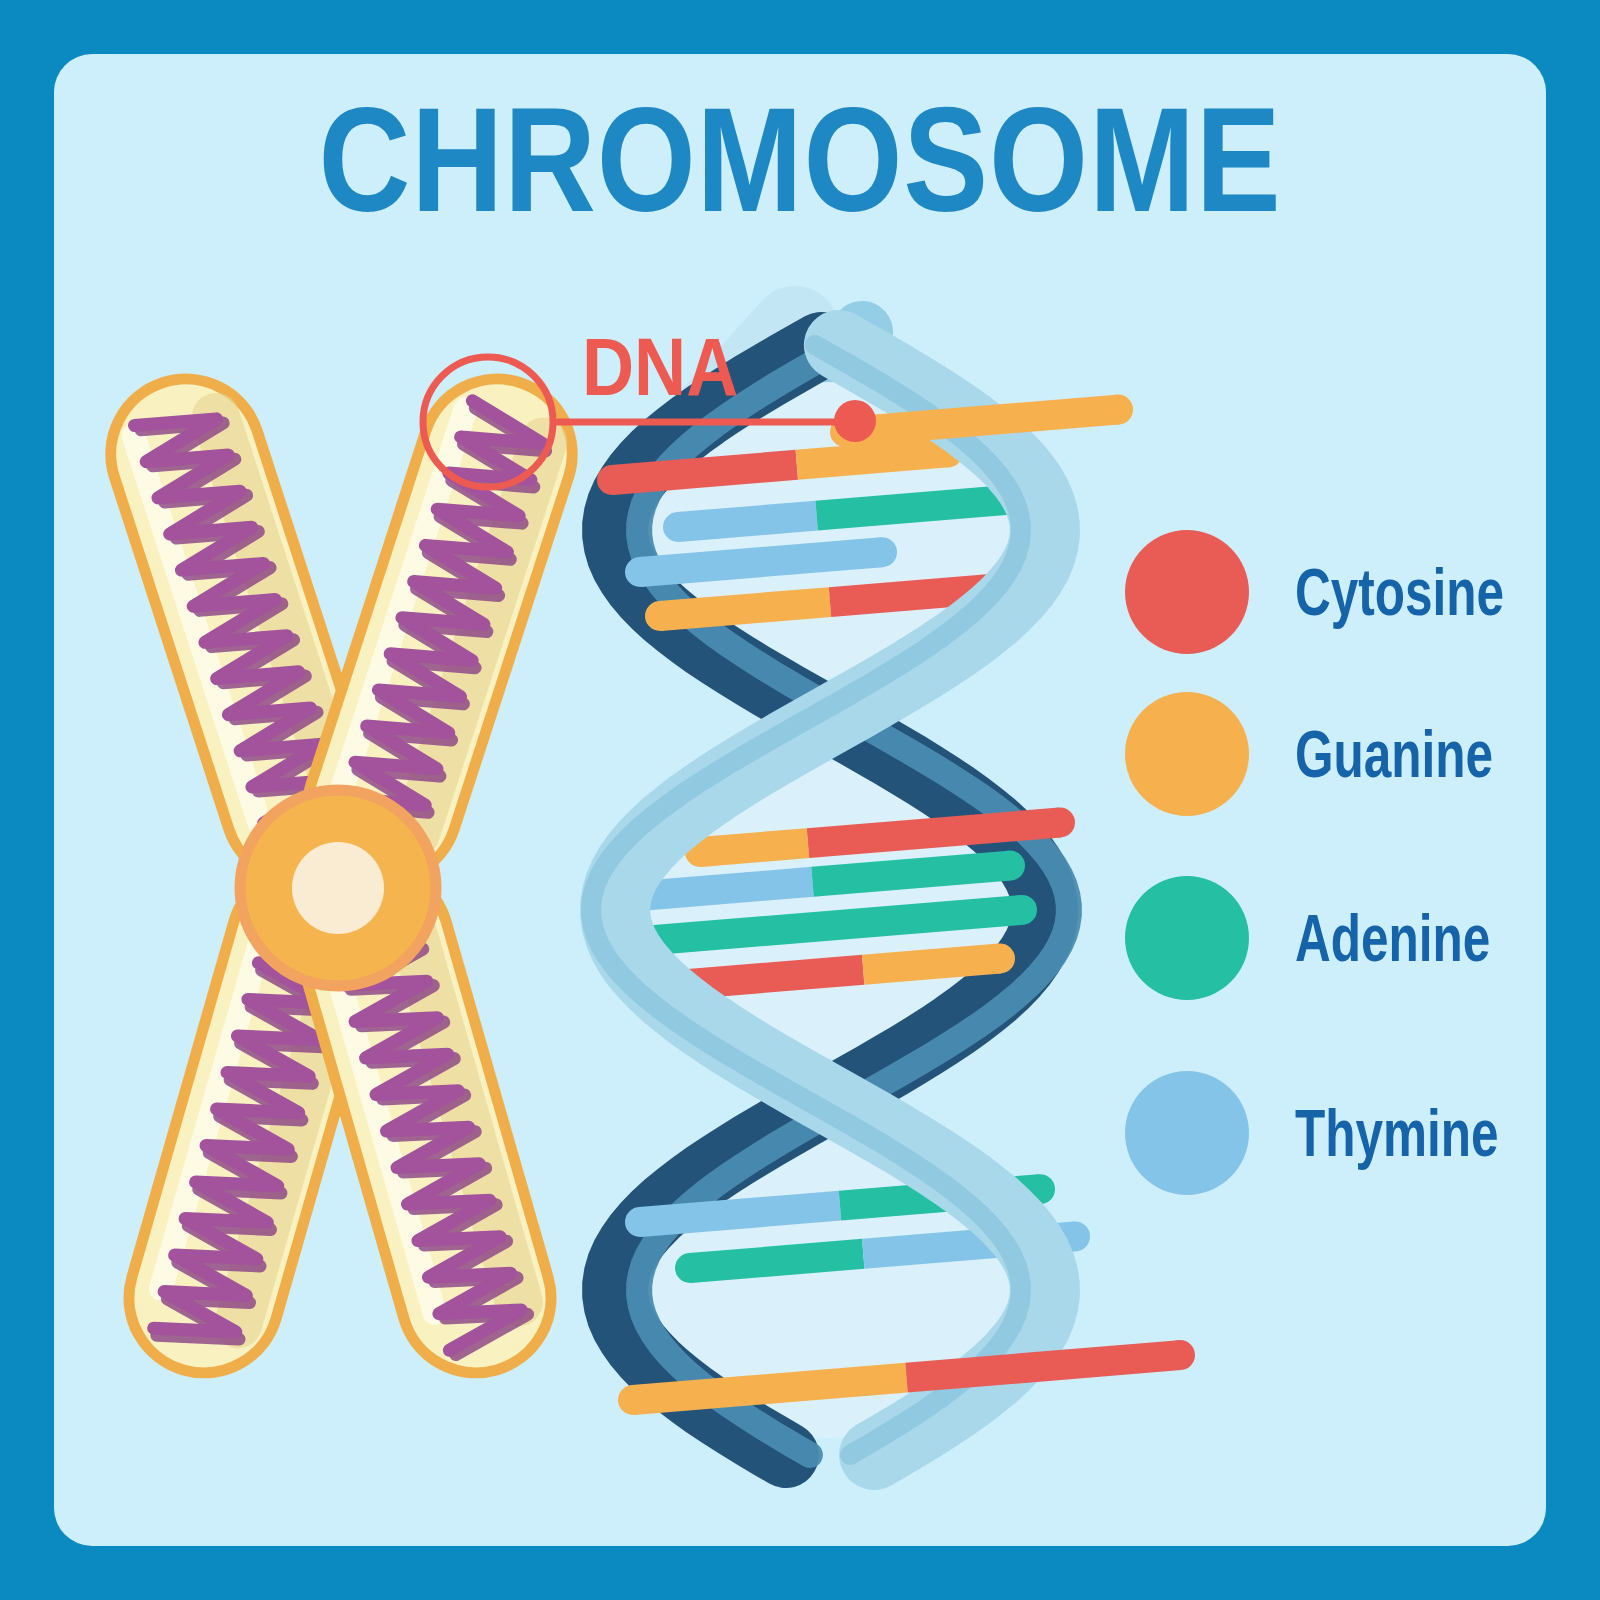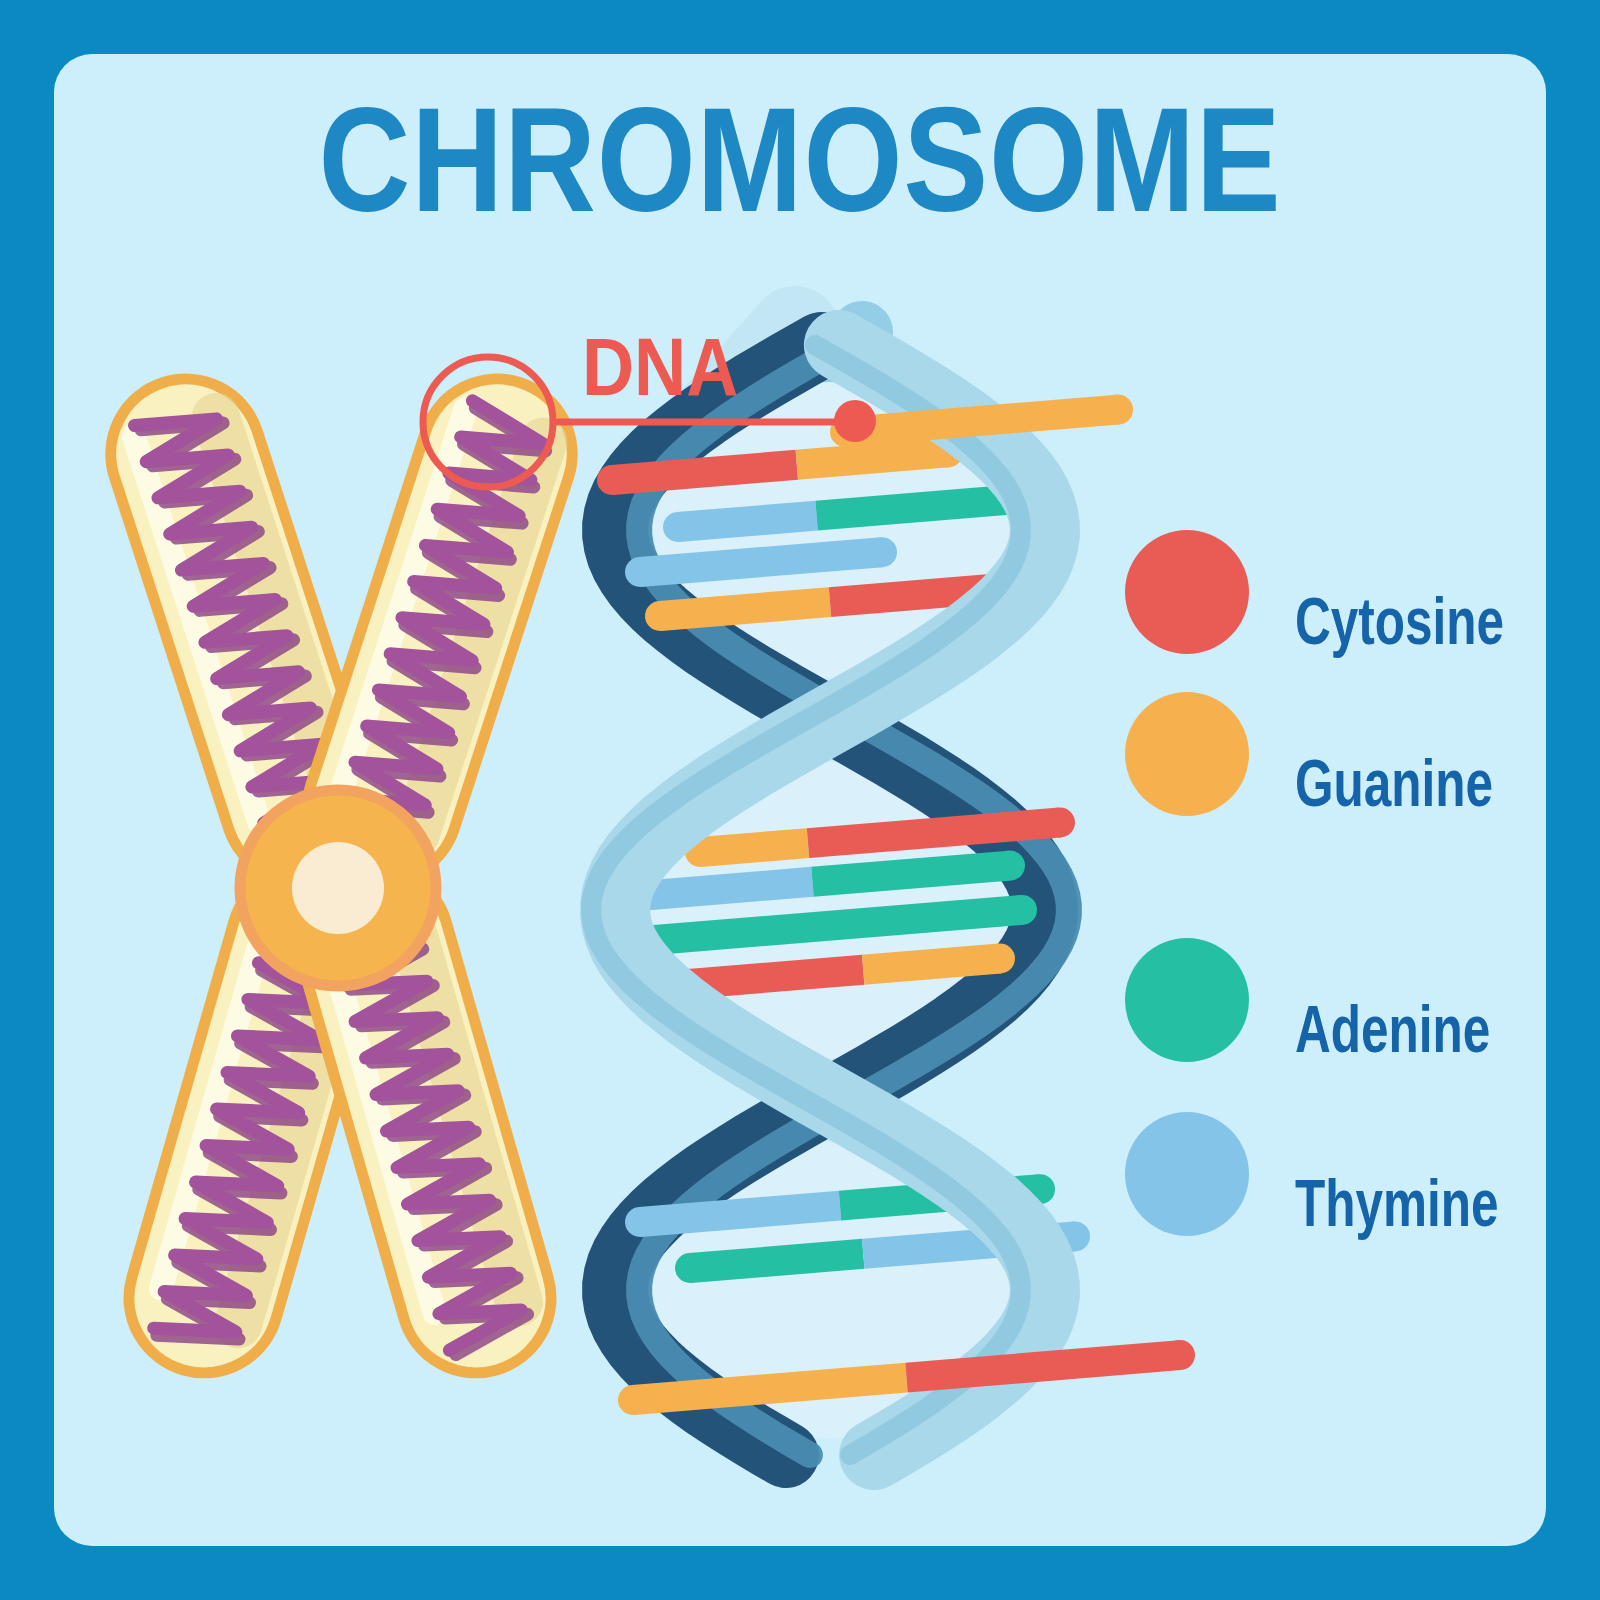--- a/index.html
+++ b/index.html
@@ -15,25 +15,25 @@
   #scene{position:absolute;left:0;top:0;width:1600px;height:1600px;}
   .title{
     position:absolute;left:54px;top:86px;width:1492px;text-align:center;
     font-size:148px;font-weight:bold;line-height:1;color:#1e88c5;
     transform:scaleX(.86);letter-spacing:1px;
   }
   .dna-label{
     position:absolute;left:582px;top:326px;font-size:82px;font-weight:bold;
     line-height:1;color:#ed5a52;transform:scaleX(.88);transform-origin:left center;
   }
-  .legend-row{position:absolute;left:1125px;height:124px;display:flex;align-items:flex-end}
+  .legend-row{position:absolute;left:1125px;height:124px;display:flex;align-items:center}
   .legend-row.r0{top:530px}
   .legend-row.r1{top:692px}
-  .legend-row.r2{top:938px}
-  .legend-row.r3{top:1112px}
+  .legend-row.r2{top:876px}
+  .legend-row.r3{top:1071px}
   .legend-dot{width:124px;height:124px;border-radius:50%;flex:0 0 auto}
   .legend-label{
     margin-left:46px;font-size:66px;font-weight:bold;color:#1563a9;
     transform:scaleX(.75);transform-origin:left center;white-space:nowrap;line-height:1;
   }
 </style>
 </head>
 <body style="background: rgb(11, 138, 193);">
 
 <div class="panel" style="background: rgb(205, 238, 251);"></div>

